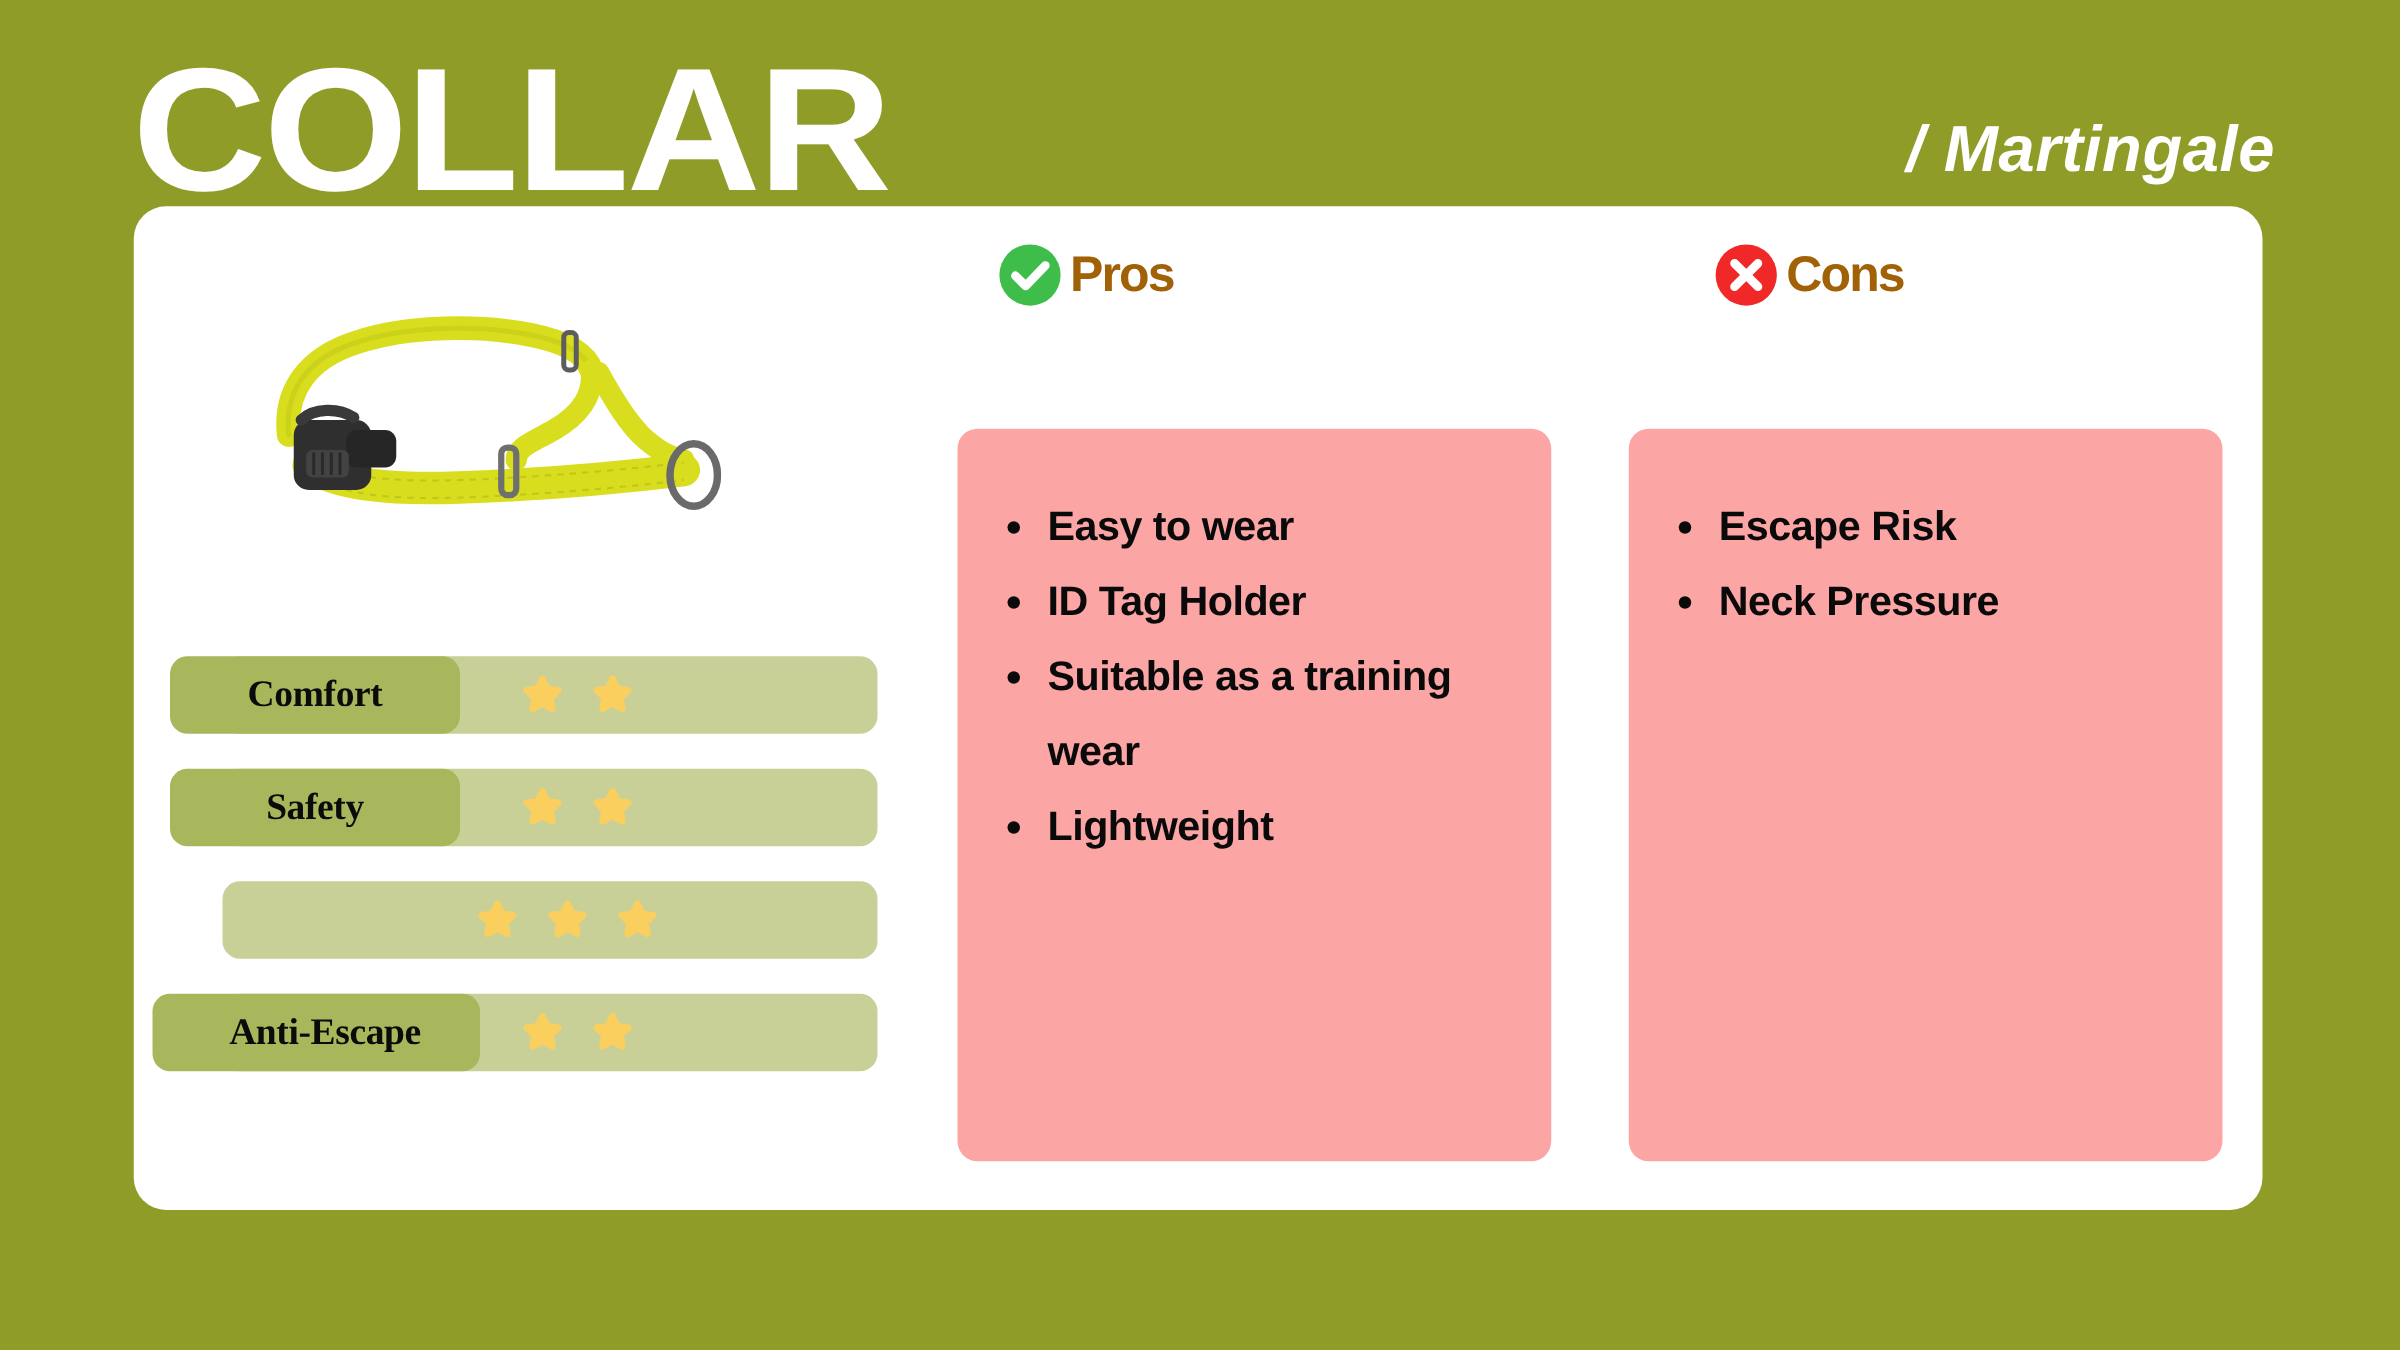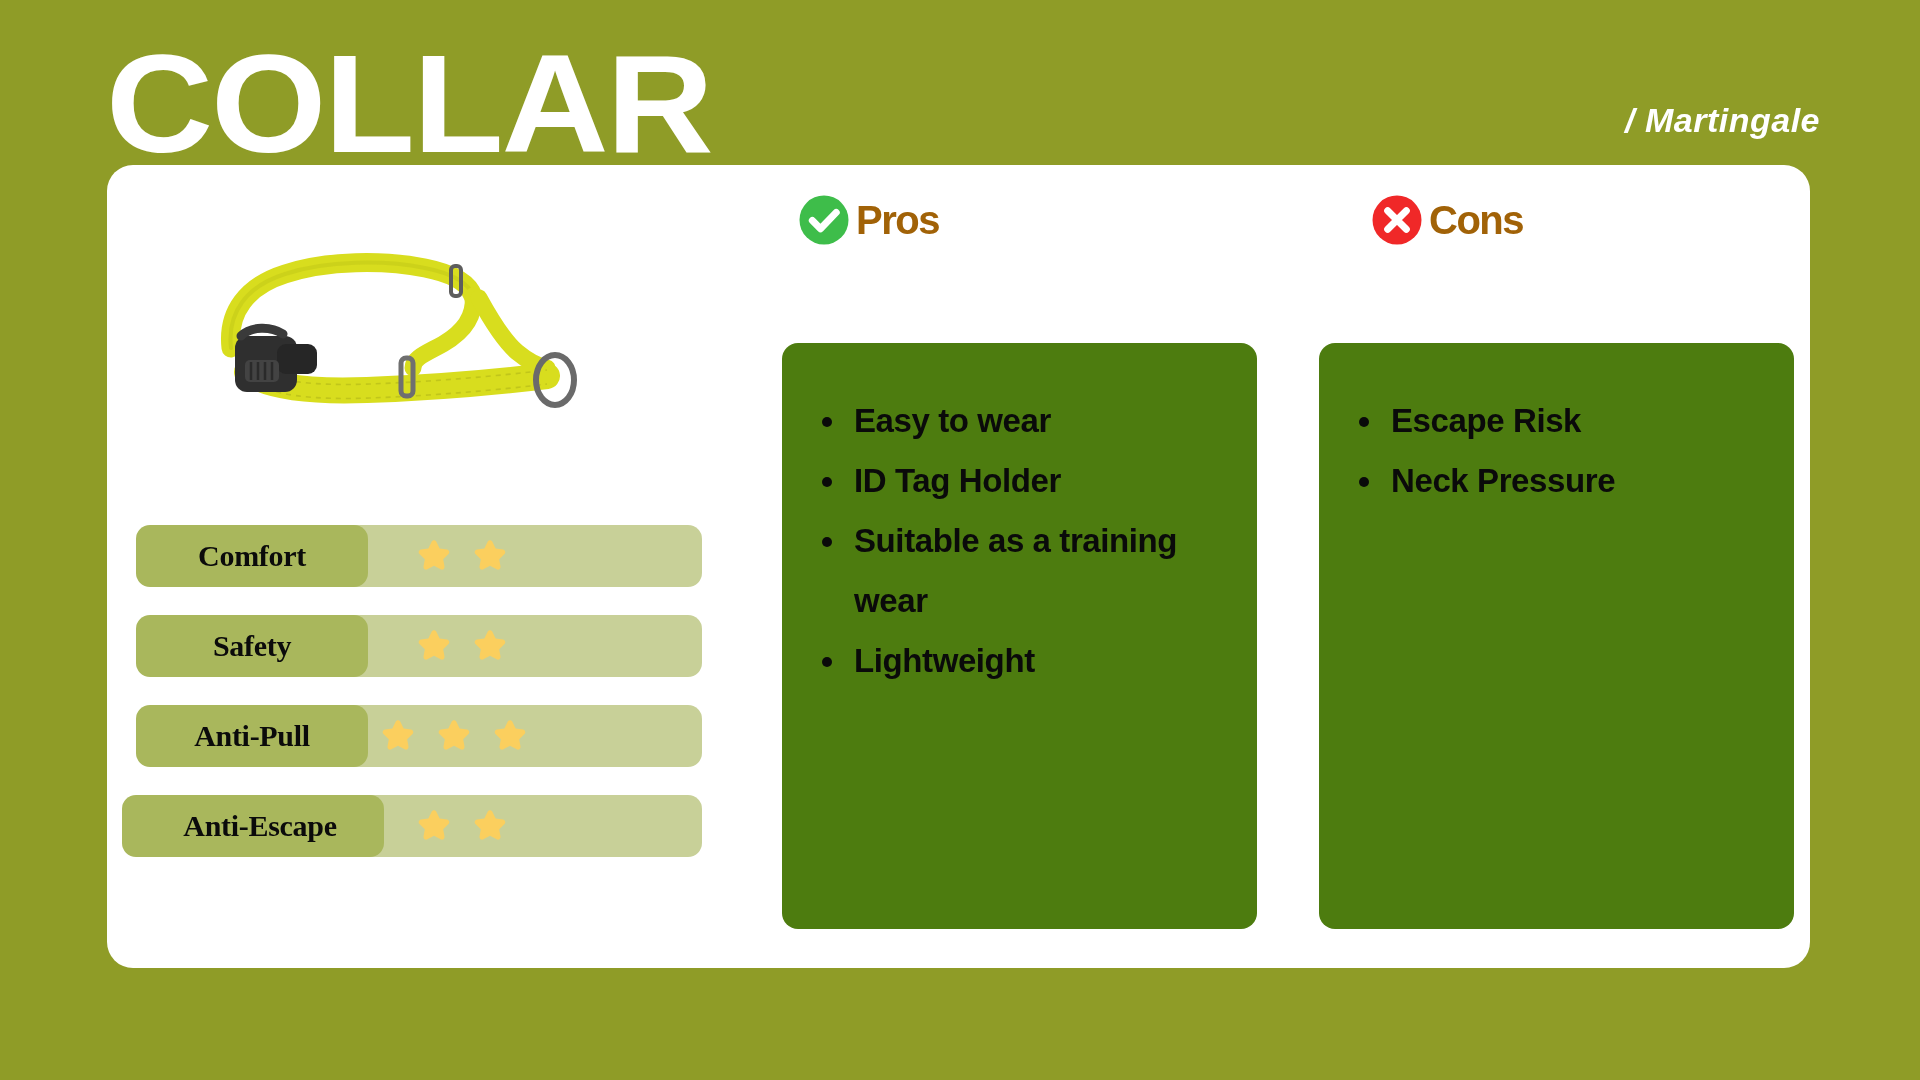--- a/index.html
+++ b/index.html
@@ -37,21 +37,21 @@
     transform: scaleX(1.06);
     transform-origin: left top;
     z-index: 1;
     white-space: nowrap;
   }
 
   .variant-title {
     position: absolute;
     right: 100px;
     top: 92px;
-    font-size: 34px;
+    font-size: 52px;
     line-height: 56px;
     font-weight: 900;
     font-style: italic;
     color: #ffffff;
     letter-spacing: 0.5px;
     z-index: 3;
     white-space: nowrap;
   }
 
   
@@ -181,25 +181,24 @@
 
   .col-pros .col-head { margin-left: 30px; }
   .col-cons .col-head { margin-left: 66px; }
 
   .list-card {
     position: absolute;
     top: 158px;
     left: 0;
     width: 475px;
     height: 586px;
-    background: #4d7c0f;
+    background: #fca5a5;
     border-radius: 16px;
     box-sizing: border-box;
     padding: 48px 24px 24px 34px;
-    margin-left: 16px;
   }
 
   .list-card ul {
     margin: 0;
     padding: 0 0 0 26px;
     list-style: none;
   }
 
   .list-card li {
     position: relative;
@@ -284,21 +283,20 @@
               <path d="M12 2.6c.6 0 1.1.3 1.4.9l2 4 4.4.6c1.3.2 1.8 1.8.9 2.7l-3.2 3.1.8 4.4c.2 1.3-1.1 2.3-2.3 1.7L12 17.9l-4 2.1c-1.2.6-2.5-.4-2.3-1.7l.8-4.4-3.2-3.1c-.9-.9-.4-2.5.9-2.7l4.4-.6 2-4c.3-.6.8-.9 1.4-.9z" fill="#fbcf5e"></path>
             </svg>
           <svg class="star" viewBox="0 0 24 24">
               <path d="M12 2.6c.6 0 1.1.3 1.4.9l2 4 4.4.6c1.3.2 1.8 1.8.9 2.7l-3.2 3.1.8 4.4c.2 1.3-1.1 2.3-2.3 1.7L12 17.9l-4 2.1c-1.2.6-2.5-.4-2.3-1.7l.8-4.4-3.2-3.1c-.9-.9-.4-2.5.9-2.7l4.4-.6 2-4c.3-.6.8-.9 1.4-.9z" fill="#fbcf5e"></path>
             </svg>
         </div>
       </div>
 
       <div class="rating-row w-antipull">
         <div class="rating-track"></div>
-        <div class="rating-label">Anti-Pull</div>
         <div class="stars">
           <svg class="star" viewBox="0 0 24 24">
               <path d="M12 2.6c.6 0 1.1.3 1.4.9l2 4 4.4.6c1.3.2 1.8 1.8.9 2.7l-3.2 3.1.8 4.4c.2 1.3-1.1 2.3-2.3 1.7L12 17.9l-4 2.1c-1.2.6-2.5-.4-2.3-1.7l.8-4.4-3.2-3.1c-.9-.9-.4-2.5.9-2.7l4.4-.6 2-4c.3-.6.8-.9 1.4-.9z" fill="#fbcf5e"></path>
             </svg>
           <svg class="star" viewBox="0 0 24 24">
               <path d="M12 2.6c.6 0 1.1.3 1.4.9l2 4 4.4.6c1.3.2 1.8 1.8.9 2.7l-3.2 3.1.8 4.4c.2 1.3-1.1 2.3-2.3 1.7L12 17.9l-4 2.1c-1.2.6-2.5-.4-2.3-1.7l.8-4.4-3.2-3.1c-.9-.9-.4-2.5.9-2.7l4.4-.6 2-4c.3-.6.8-.9 1.4-.9z" fill="#fbcf5e"></path>
             </svg>
           <svg class="star" viewBox="0 0 24 24">
               <path d="M12 2.6c.6 0 1.1.3 1.4.9l2 4 4.4.6c1.3.2 1.8 1.8.9 2.7l-3.2 3.1.8 4.4c.2 1.3-1.1 2.3-2.3 1.7L12 17.9l-4 2.1c-1.2.6-2.5-.4-2.3-1.7l.8-4.4-3.2-3.1c-.9-.9-.4-2.5.9-2.7l4.4-.6 2-4c.3-.6.8-.9 1.4-.9z" fill="#fbcf5e"></path>
             </svg>

